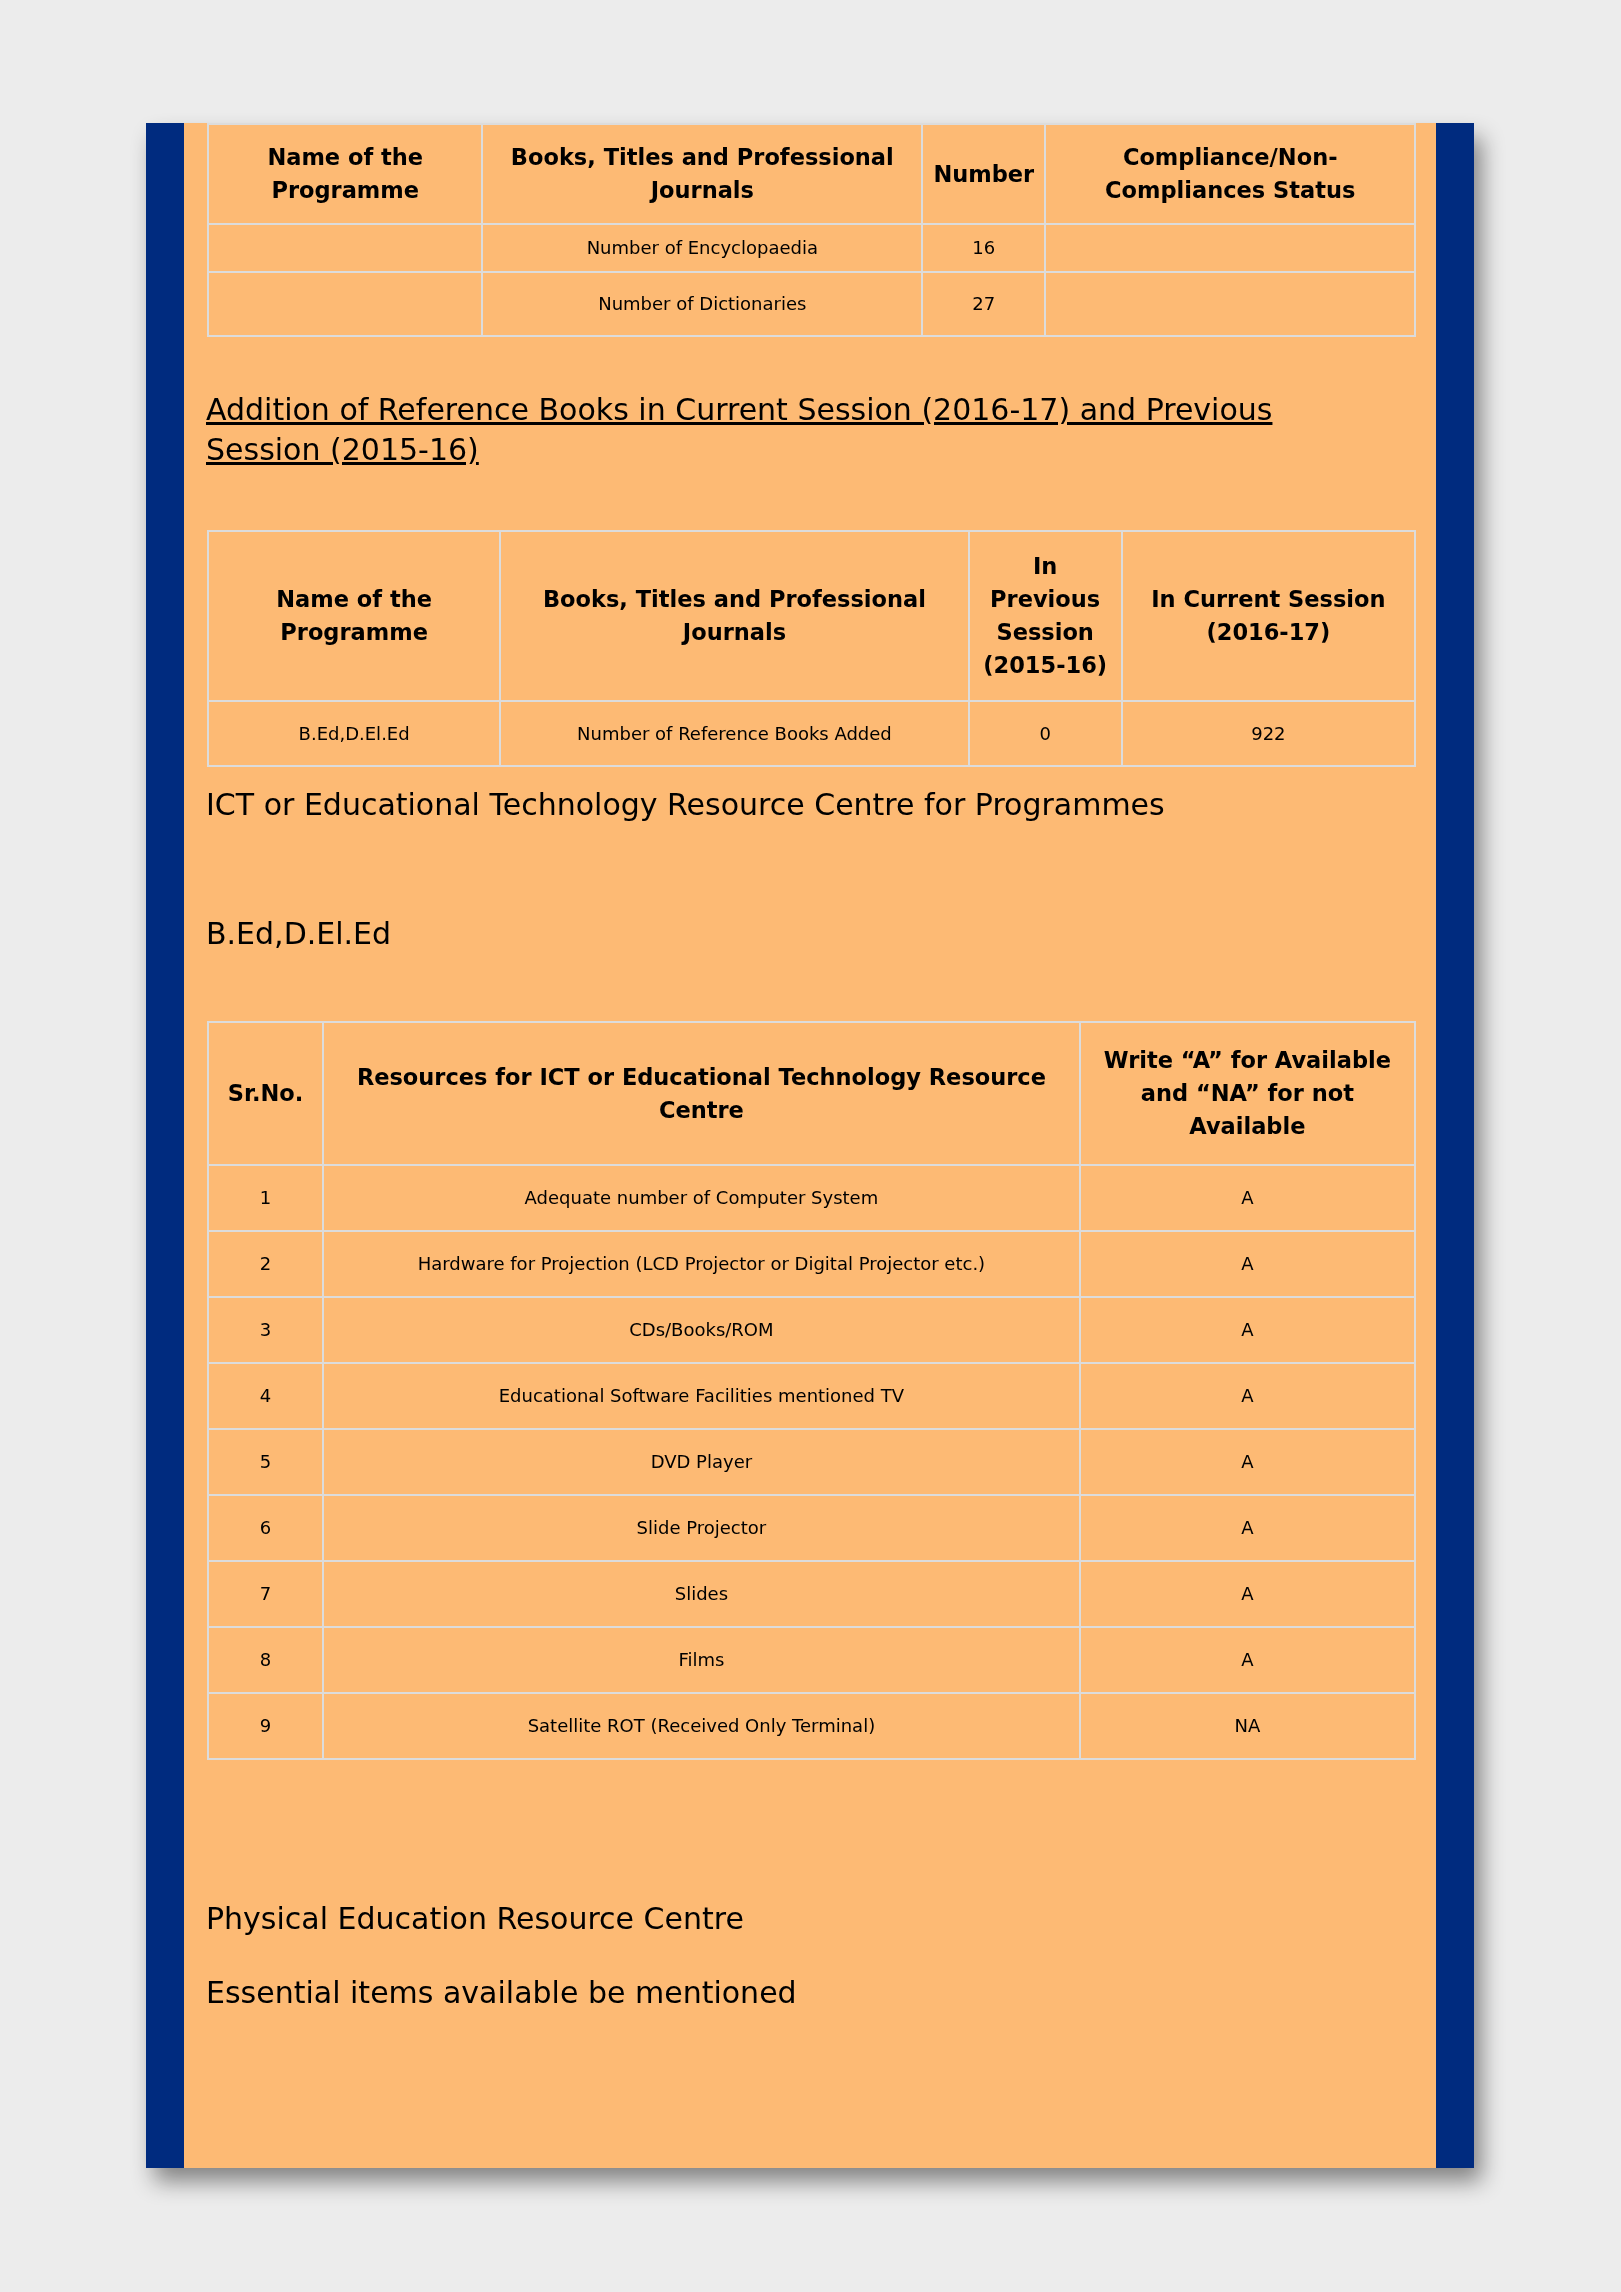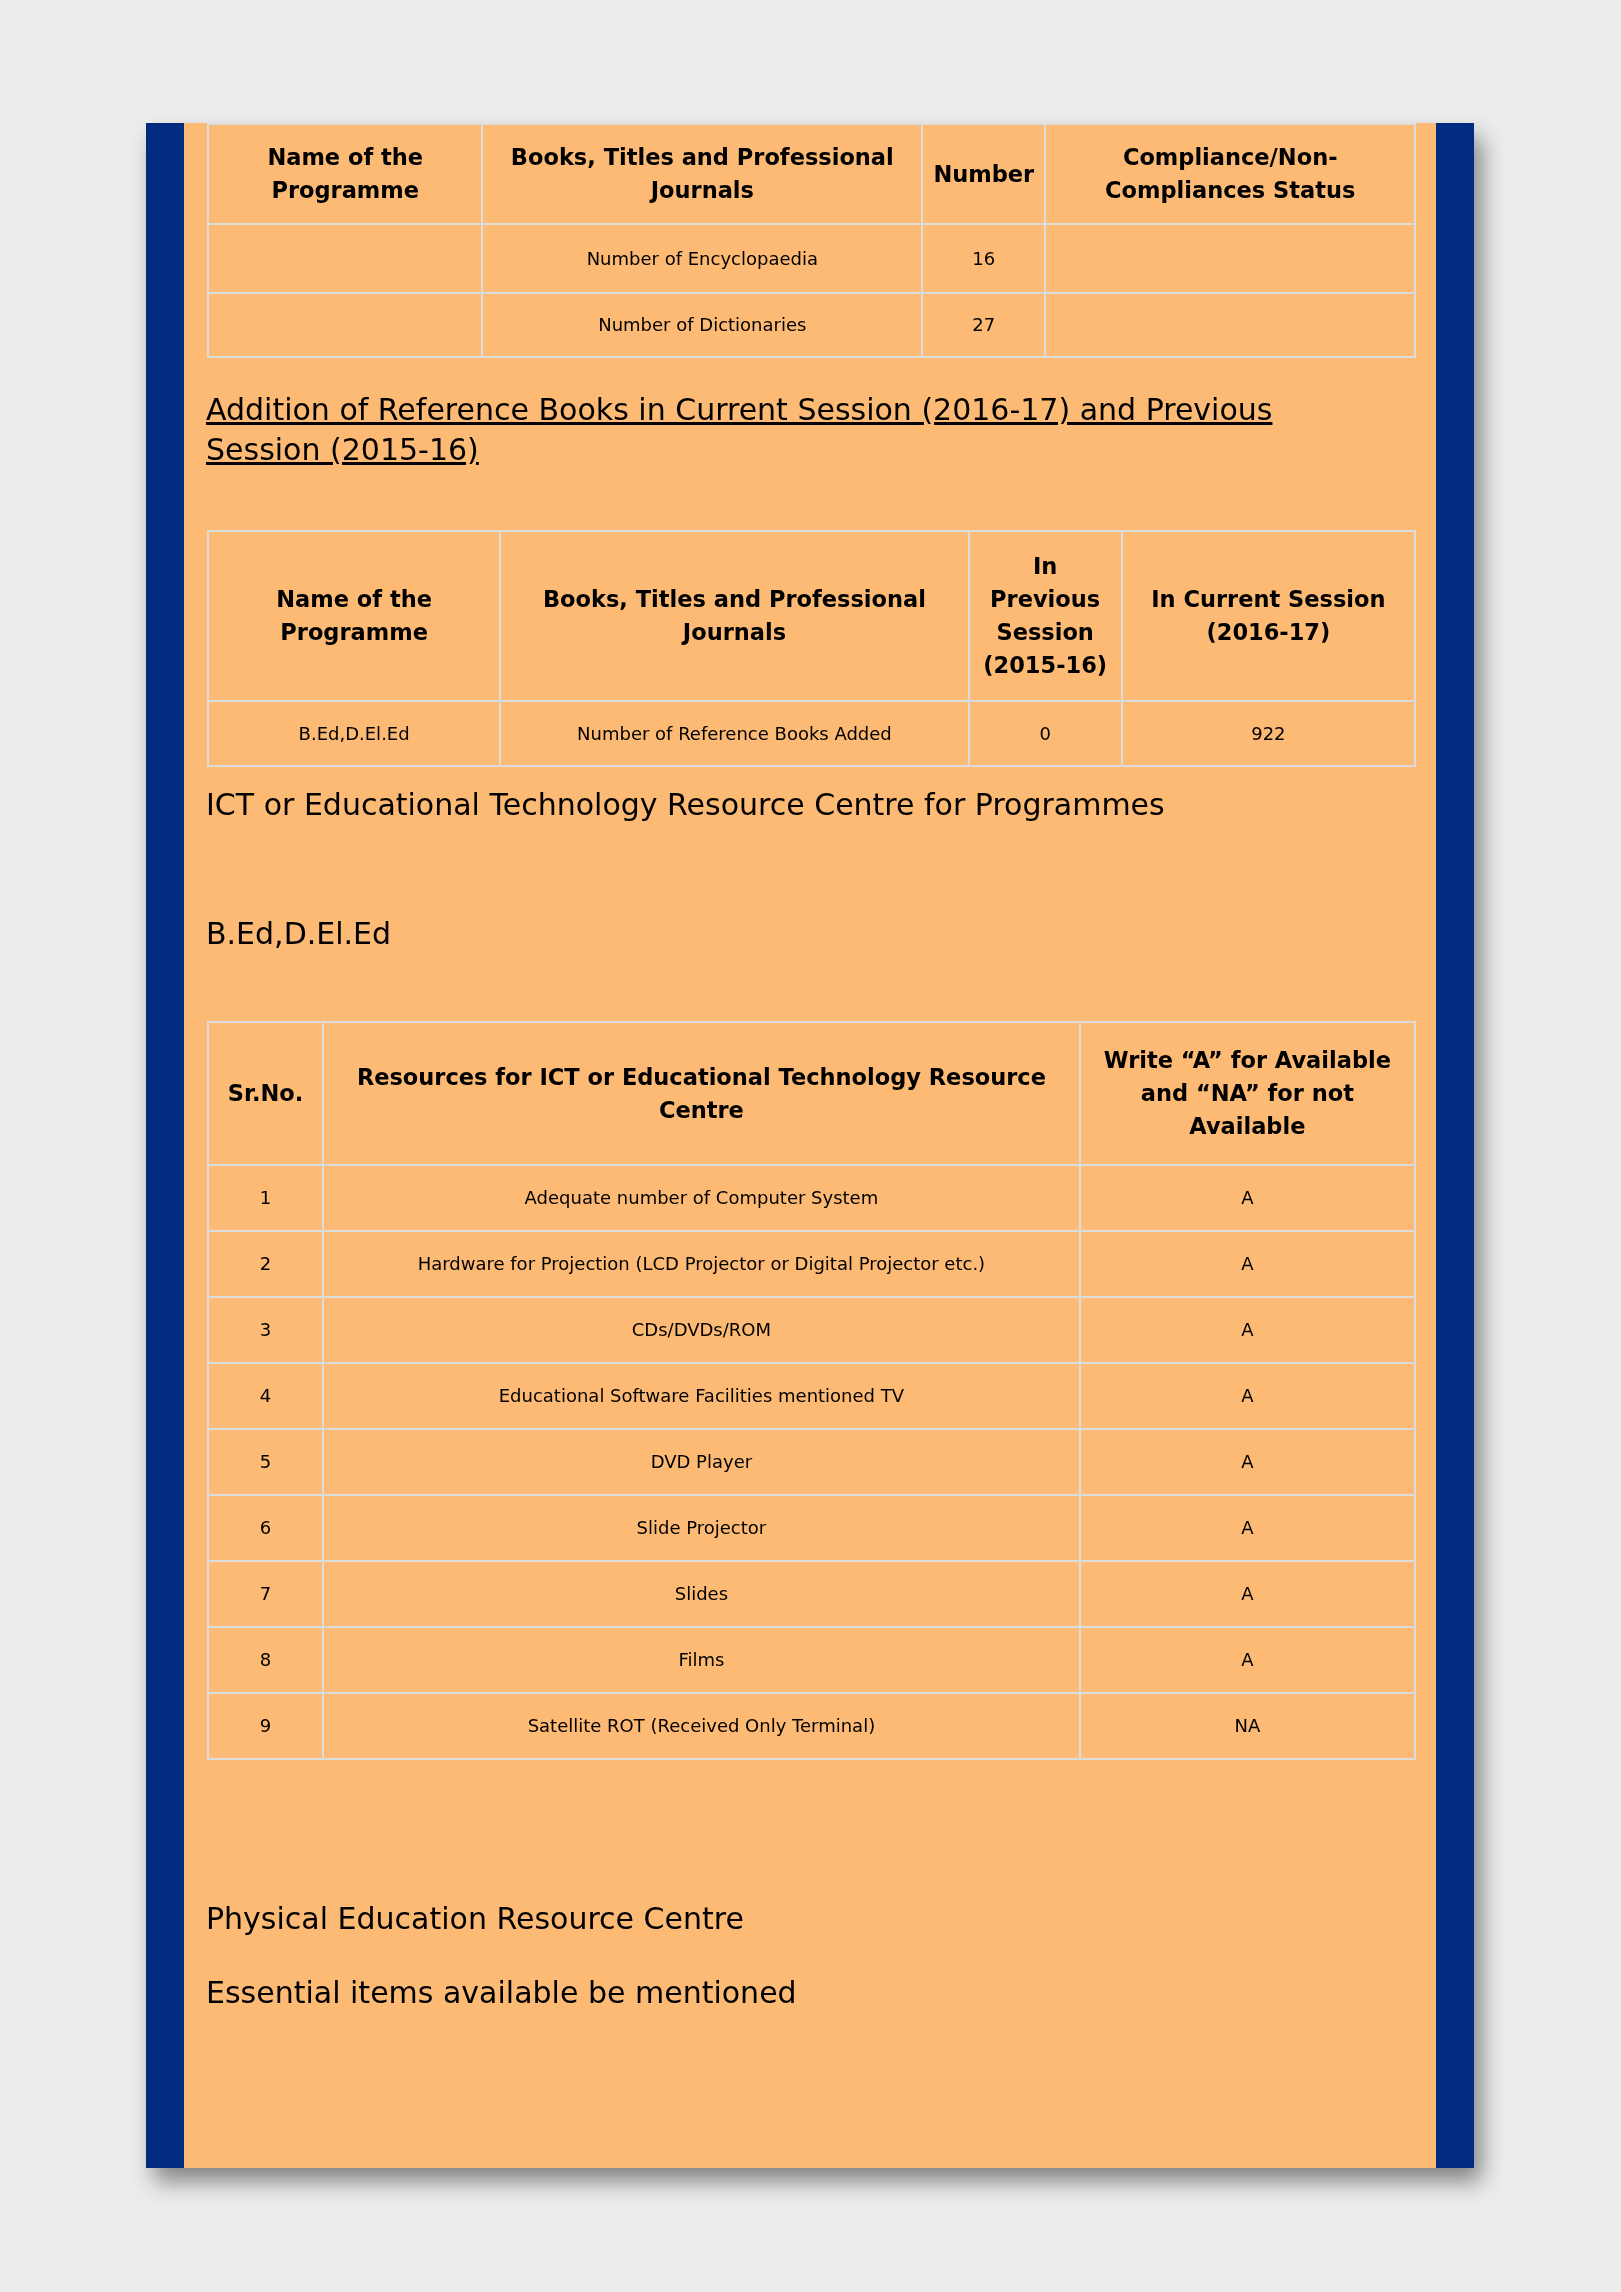--- a/index.html
+++ b/index.html
@@ -42,21 +42,21 @@
         <col style="width:123px">
         <col style="width:369px">
       </colgroup>
     <tbody>
         <tr style="height:100px">
       <th>Name of the Programme</th>
       <th>Books, Titles and Professional Journals</th>
       <th>Number</th>
       <th>Compliance/Non-Compliances Status</th>
     </tr>
-    <tr style="height:69px">
+    <tr style="height:48px">
       <td></td>
       <td>Number of Encyclopaedia</td>
       <td>16</td>
       <td></td>
     </tr>
     <tr style="height:64px">
       <td></td>
       <td>Number of Dictionaries</td>
       <td>27</td>
       <td></td>
@@ -109,21 +109,21 @@
       <td>Adequate number of Computer System</td>
       <td>A</td>
     </tr>
     <tr style="height:66px">
       <td>2</td>
       <td>Hardware for Projection (LCD Projector or Digital Projector etc.)</td>
       <td>A</td>
     </tr>
     <tr style="height:66px">
       <td>3</td>
-      <td>CDs/DVDs/ROM</td>
+      <td>CDs/Books/ROM</td>
       <td>A</td>
     </tr>
     <tr style="height:66px">
       <td>4</td>
       <td>Educational Software Facilities mentioned TV</td>
       <td>A</td>
     </tr>
     <tr style="height:66px">
       <td>5</td>
       <td>DVD Player</td>

